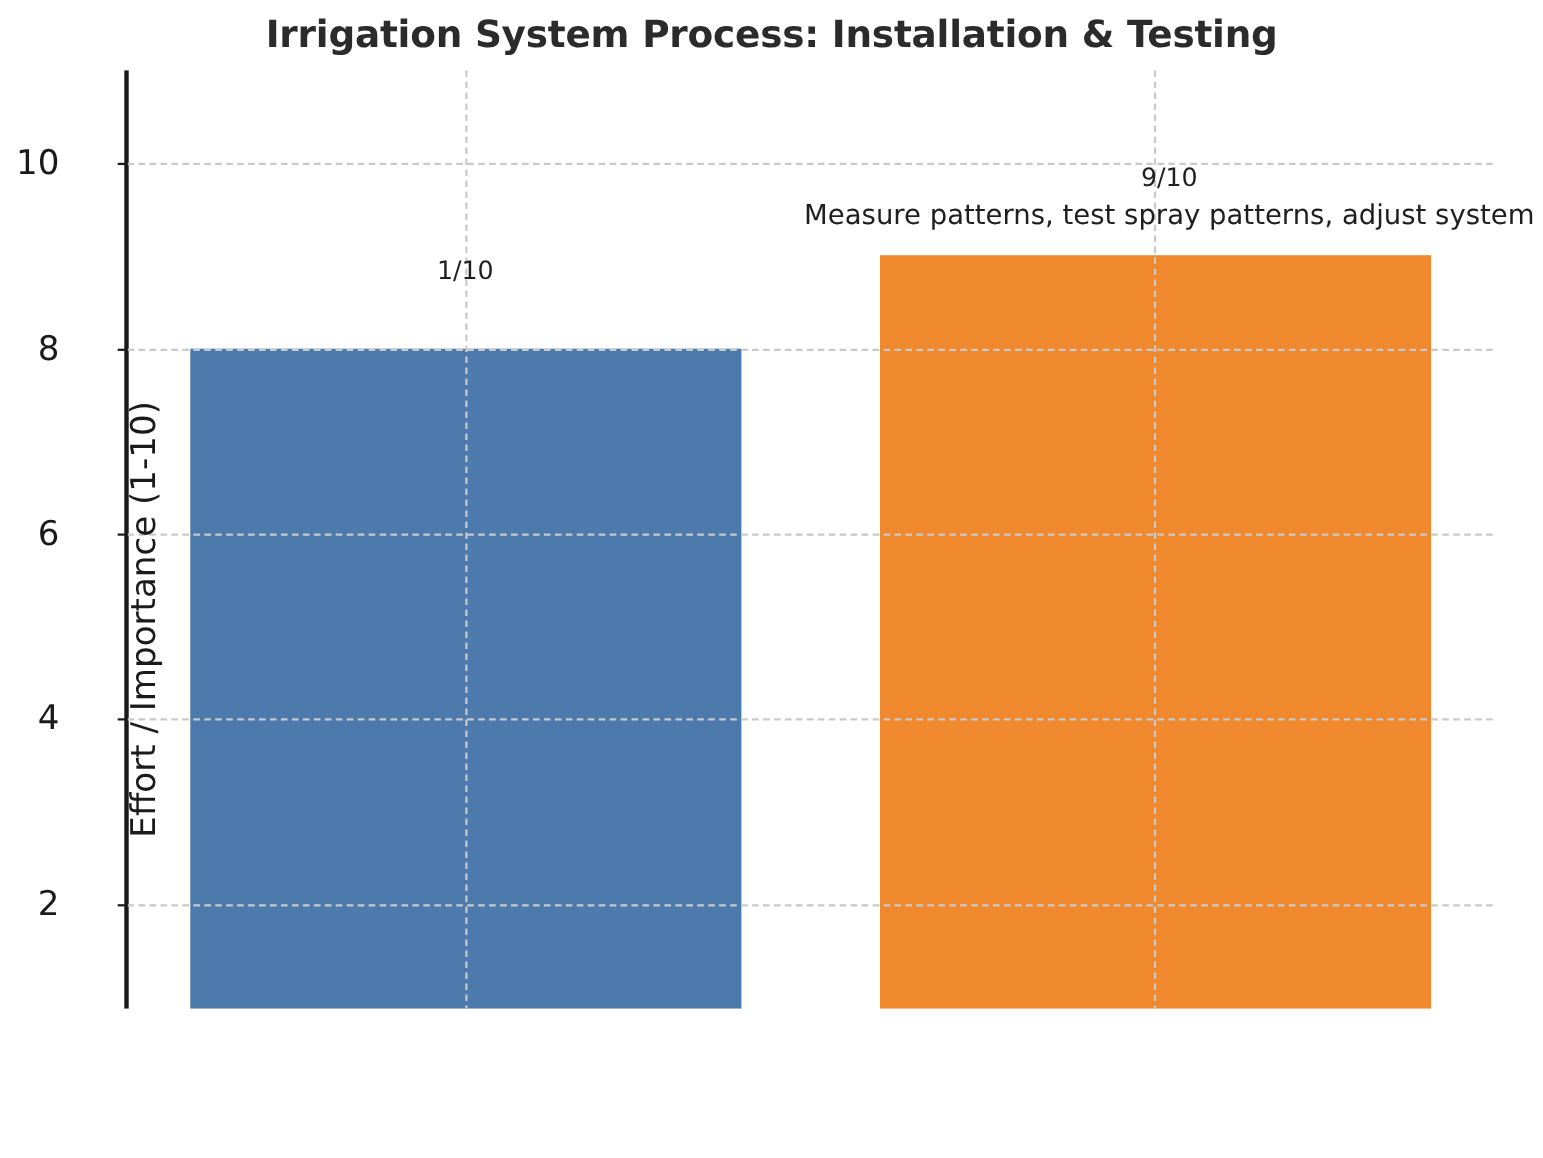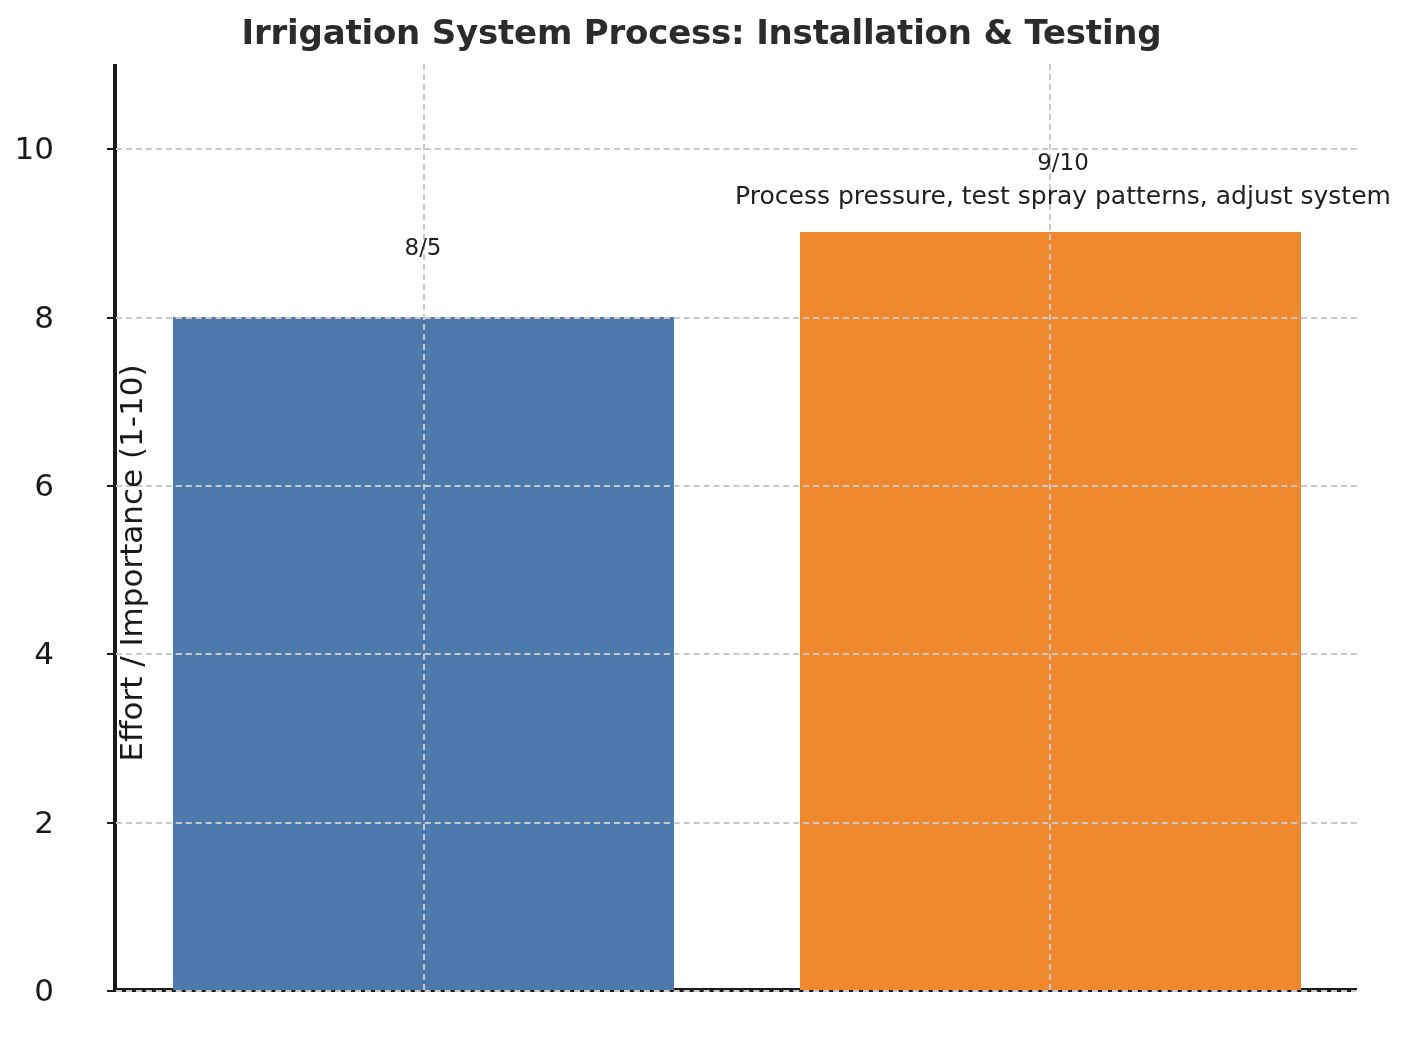--- a/index.html
+++ b/index.html
@@ -7,21 +7,21 @@
     padding: 0;
     background: #ffffff;
   }
   body {
     font-family: "DejaVu Sans", sans-serif;
     -webkit-font-smoothing: antialiased;
   }
   #figure {
     position: relative;
     width: 1403px;
-    height: 1053px;
+    height: 917px;
     background: #ffffff;
     overflow: hidden;
   }
 
   
   #chart-title {
     position: absolute;
     left: 0;
     top: 12px;
     width: 1403px;
@@ -168,24 +168,24 @@
     <div class="ytick-mark" style="top: 84.1818px;"></div>
 
     <div class="ytick-label" style="top:911px;">0</div>
     <div class="ytick-label" style="top: 742.636px;">2</div>
     <div class="ytick-label" style="top: 574.273px;">4</div>
     <div class="ytick-label" style="top: 405.909px;">6</div>
     <div class="ytick-label" style="top: 237.545px;">8</div>
     <div class="ytick-label" style="top: 69.1818px;">10</div>
 
     <div class="bar-annotation" style="left: 307px; top: 167.545px;">
-      <span class="ann-value">8/5</span>
+      <span class="ann-value">1/10</span>
     </div>
 
     <div class="bar-annotation" style="left: 947px; top: 83.3636px;">
       <span class="ann-value">9/10</span>
-      <span class="ann-desc">Process pressure, test spray patterns, adjust system</span>
+      <span class="ann-desc">Measure patterns, test spray patterns, adjust system</span>
     </div>
 
     <div id="ylabel">Effort / Importance (1-10)</div>
 
   </div>
 </div>
 
 </body></html>

